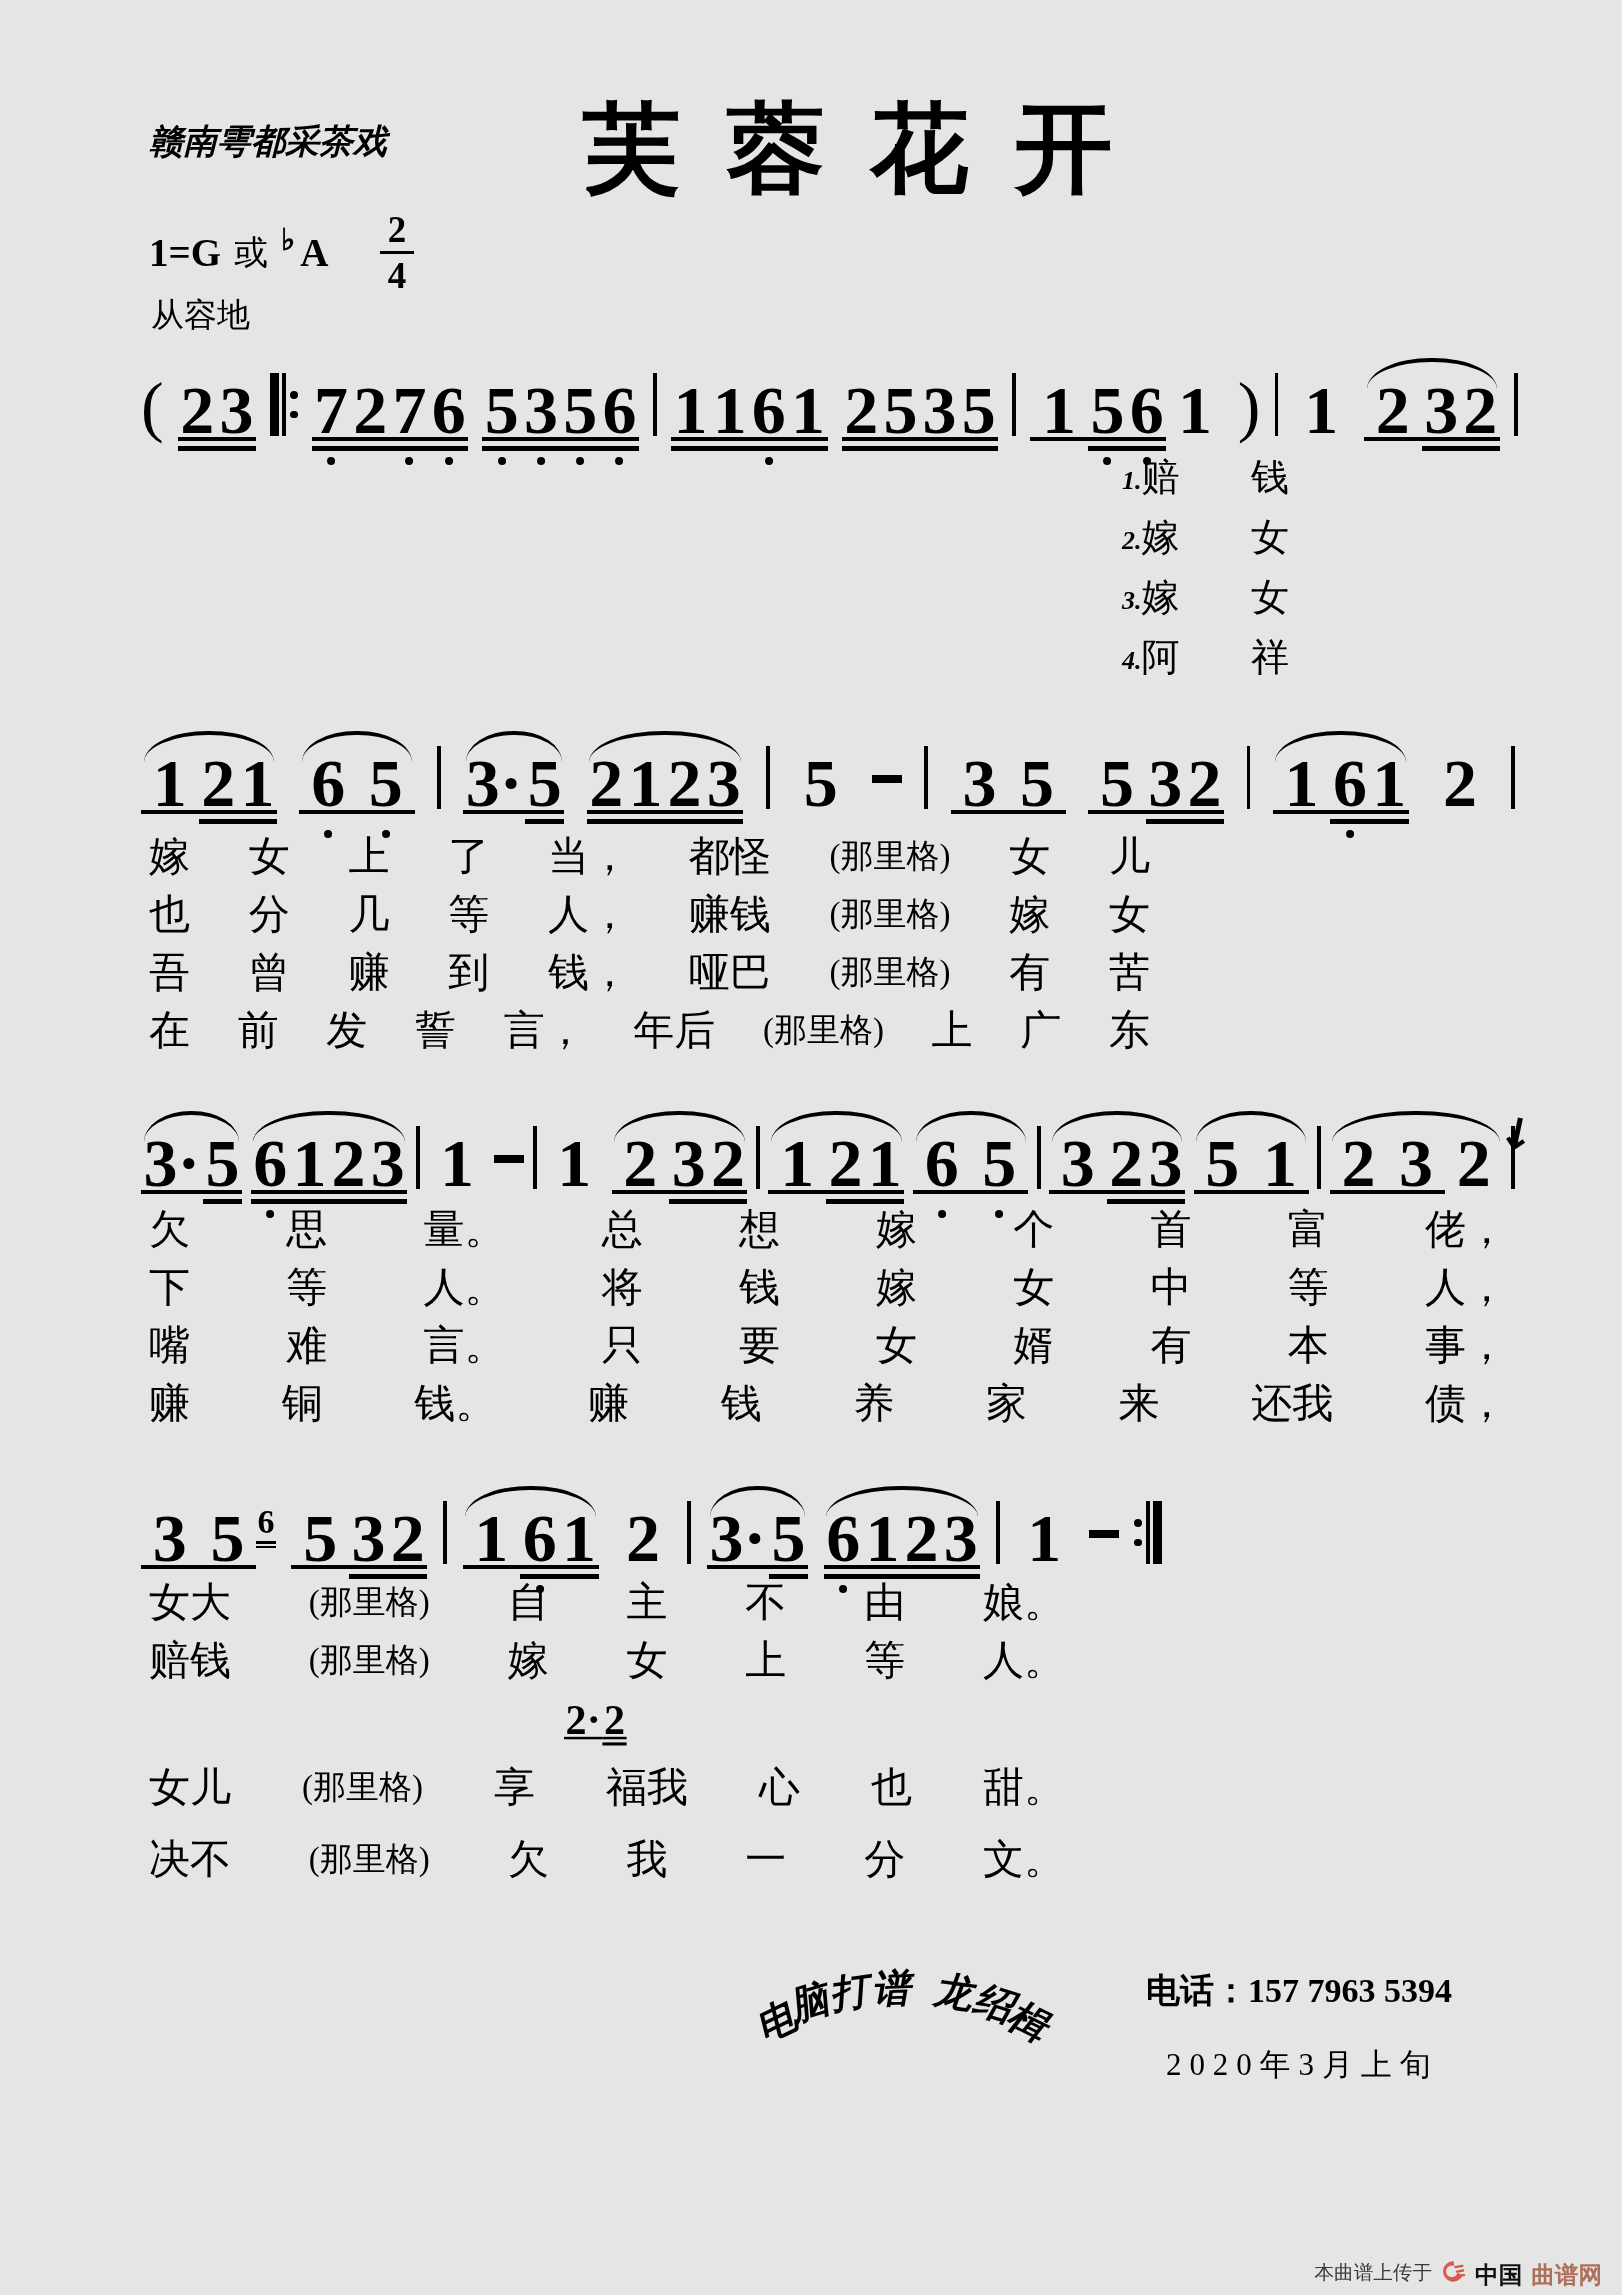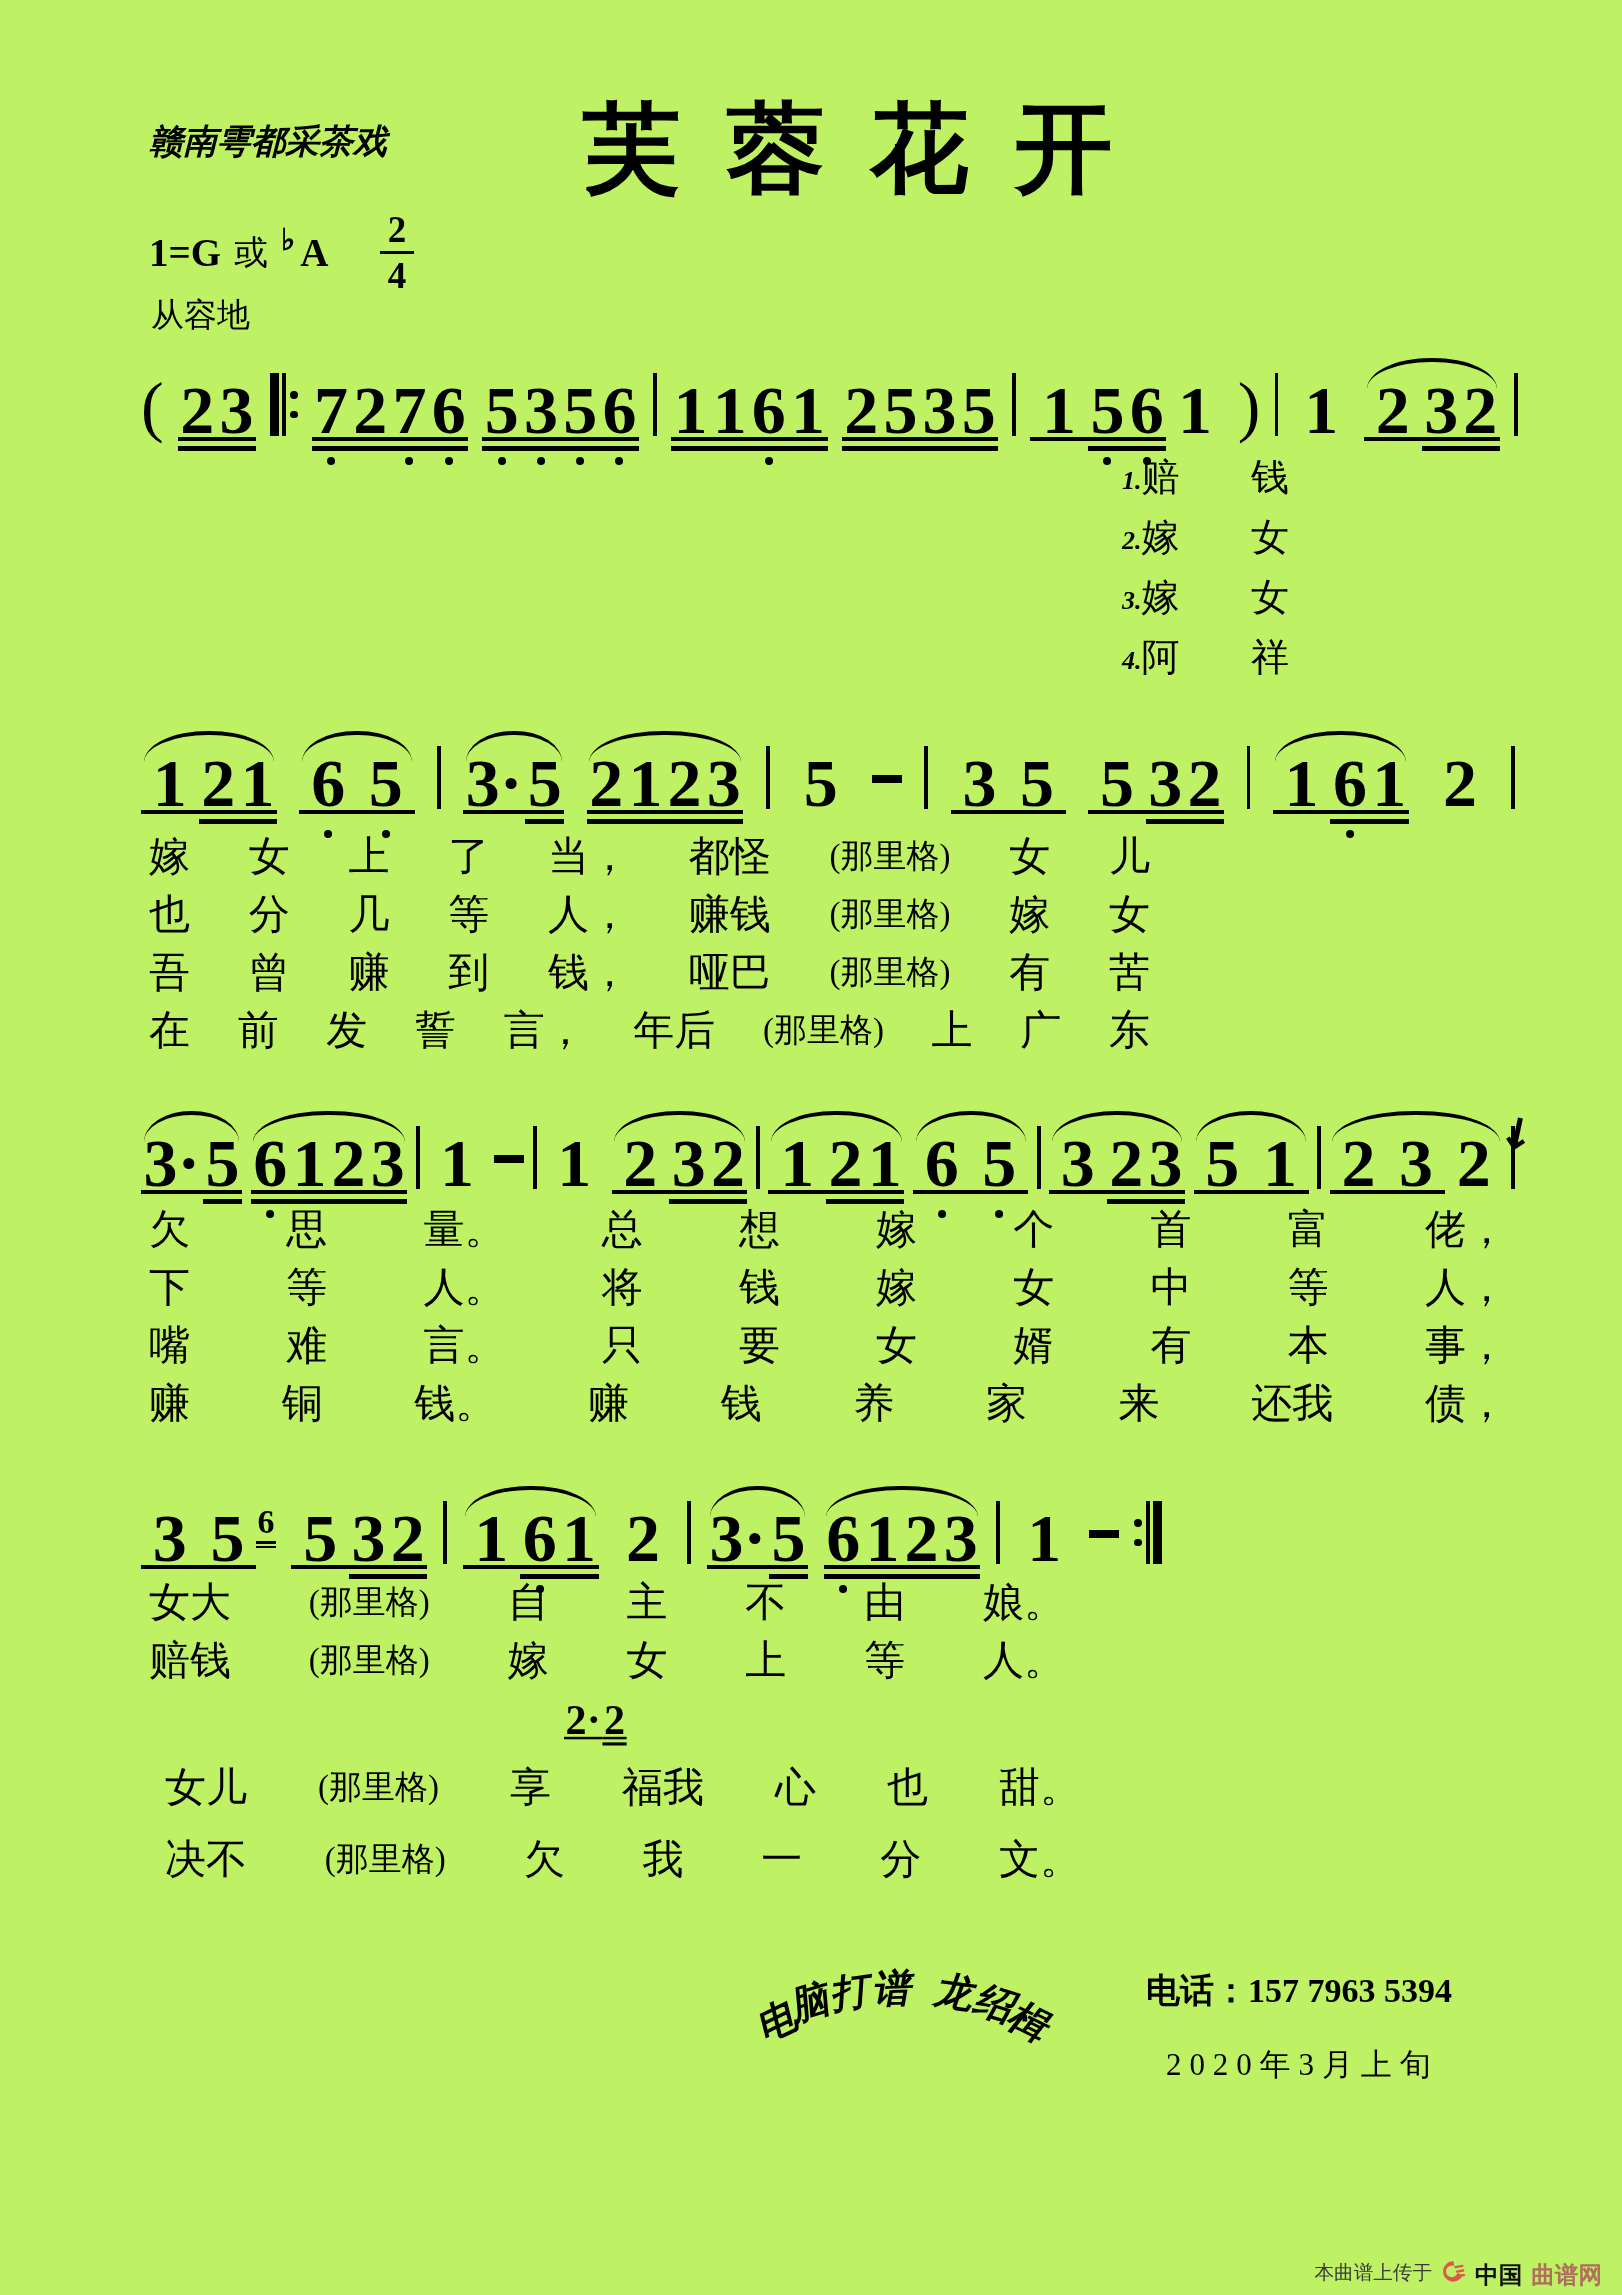--- a/index.html
+++ b/index.html
@@ -1,16 +1,16 @@
 <!DOCTYPE html>
 <html style="font-size:10.5px"><head>
 <meta charset="utf-8">
 <style>
   html,body{margin:0;padding:0;background:#888;}
-  #page{position:relative;width:1623px;height:2295px;background:#bef264;overflow:hidden;
+  #page{position:relative;width:1623px;height:2295px;background:#e5e5e5;overflow:hidden;
         font-family:"Liberation Serif","DejaVu Serif",serif;color:#000;}
 
   
   #genre{position:absolute;top:119px;left:149px;font:bold italic 34px "Liberation Sans","DejaVu Sans",sans-serif;}
   #title{position:absolute;top:84px;left:0;width:100%;text-align:center;
          font:bold 98px "Liberation Serif",serif;letter-spacing:46px;text-indent:46px;padding-left:36px;}
   #subtitle{position:absolute;top:216px;left:0;width:100%;text-align:center;
             font:35px "Liberation Serif",serif;letter-spacing:3.9px;}
   #keyrow{position:absolute;top:211px;left:149px;display:flex;align-items:center;gap:13px;}
   #keyrow .tonic{font:bold 39px "Liberation Serif",serif;}
@@ -63,21 +63,21 @@
   #pickup{top:458px;left:1122px;width:167px;}
   #pickup .lyr-row{margin-bottom:22px;font-size:38px;justify-content:flex-start;}
   #pickup .vnum{font:bold italic 26px "Liberation Serif",serif;align-self:flex-end;}
   #pickup .lyr-row span:last-child{margin-left:auto;}
   #sys2{top:836px;left:149px;width:1001px;}
   #sys2 .lyr-row{margin-bottom:17px;}
   #sys3{top:1209px;left:149px;width:1358px;}
   #sys3 .lyr-row{margin-bottom:17px;}
   #sys4a{top:1582px;left:149px;width:916px;}
   #sys4a .lyr-row{margin-bottom:17px;}
-  #sys4b{top:1767px;left:149px;width:916px;margin-left:16px;}
+  #sys4b{top:1767px;left:149px;width:916px;}
   #sys4b .lyr-row{margin-bottom:31px;}
 
   
   #credit{position:absolute;top:1967px;left:753px;display:flex;align-items:flex-start;}
   #credit span{display:inline-block;font:bold 39px "Liberation Serif",serif;transform-origin:center bottom;}
   #credit span:nth-child(1){transform:rotate(-26deg) translateY(29px) skewX(-12deg);}
   #credit span:nth-child(2){transform:rotate(-17deg) translateY(9.2px) skewX(-12deg);}
   #credit span:nth-child(3){transform:rotate(-8deg) translateY(-1.3px) skewX(-12deg);}
   #credit span:nth-child(4){transform:rotate(-2deg) translateY(-5.2px) skewX(-12deg);}
   #credit span:nth-child(5){width:18.3px;}

